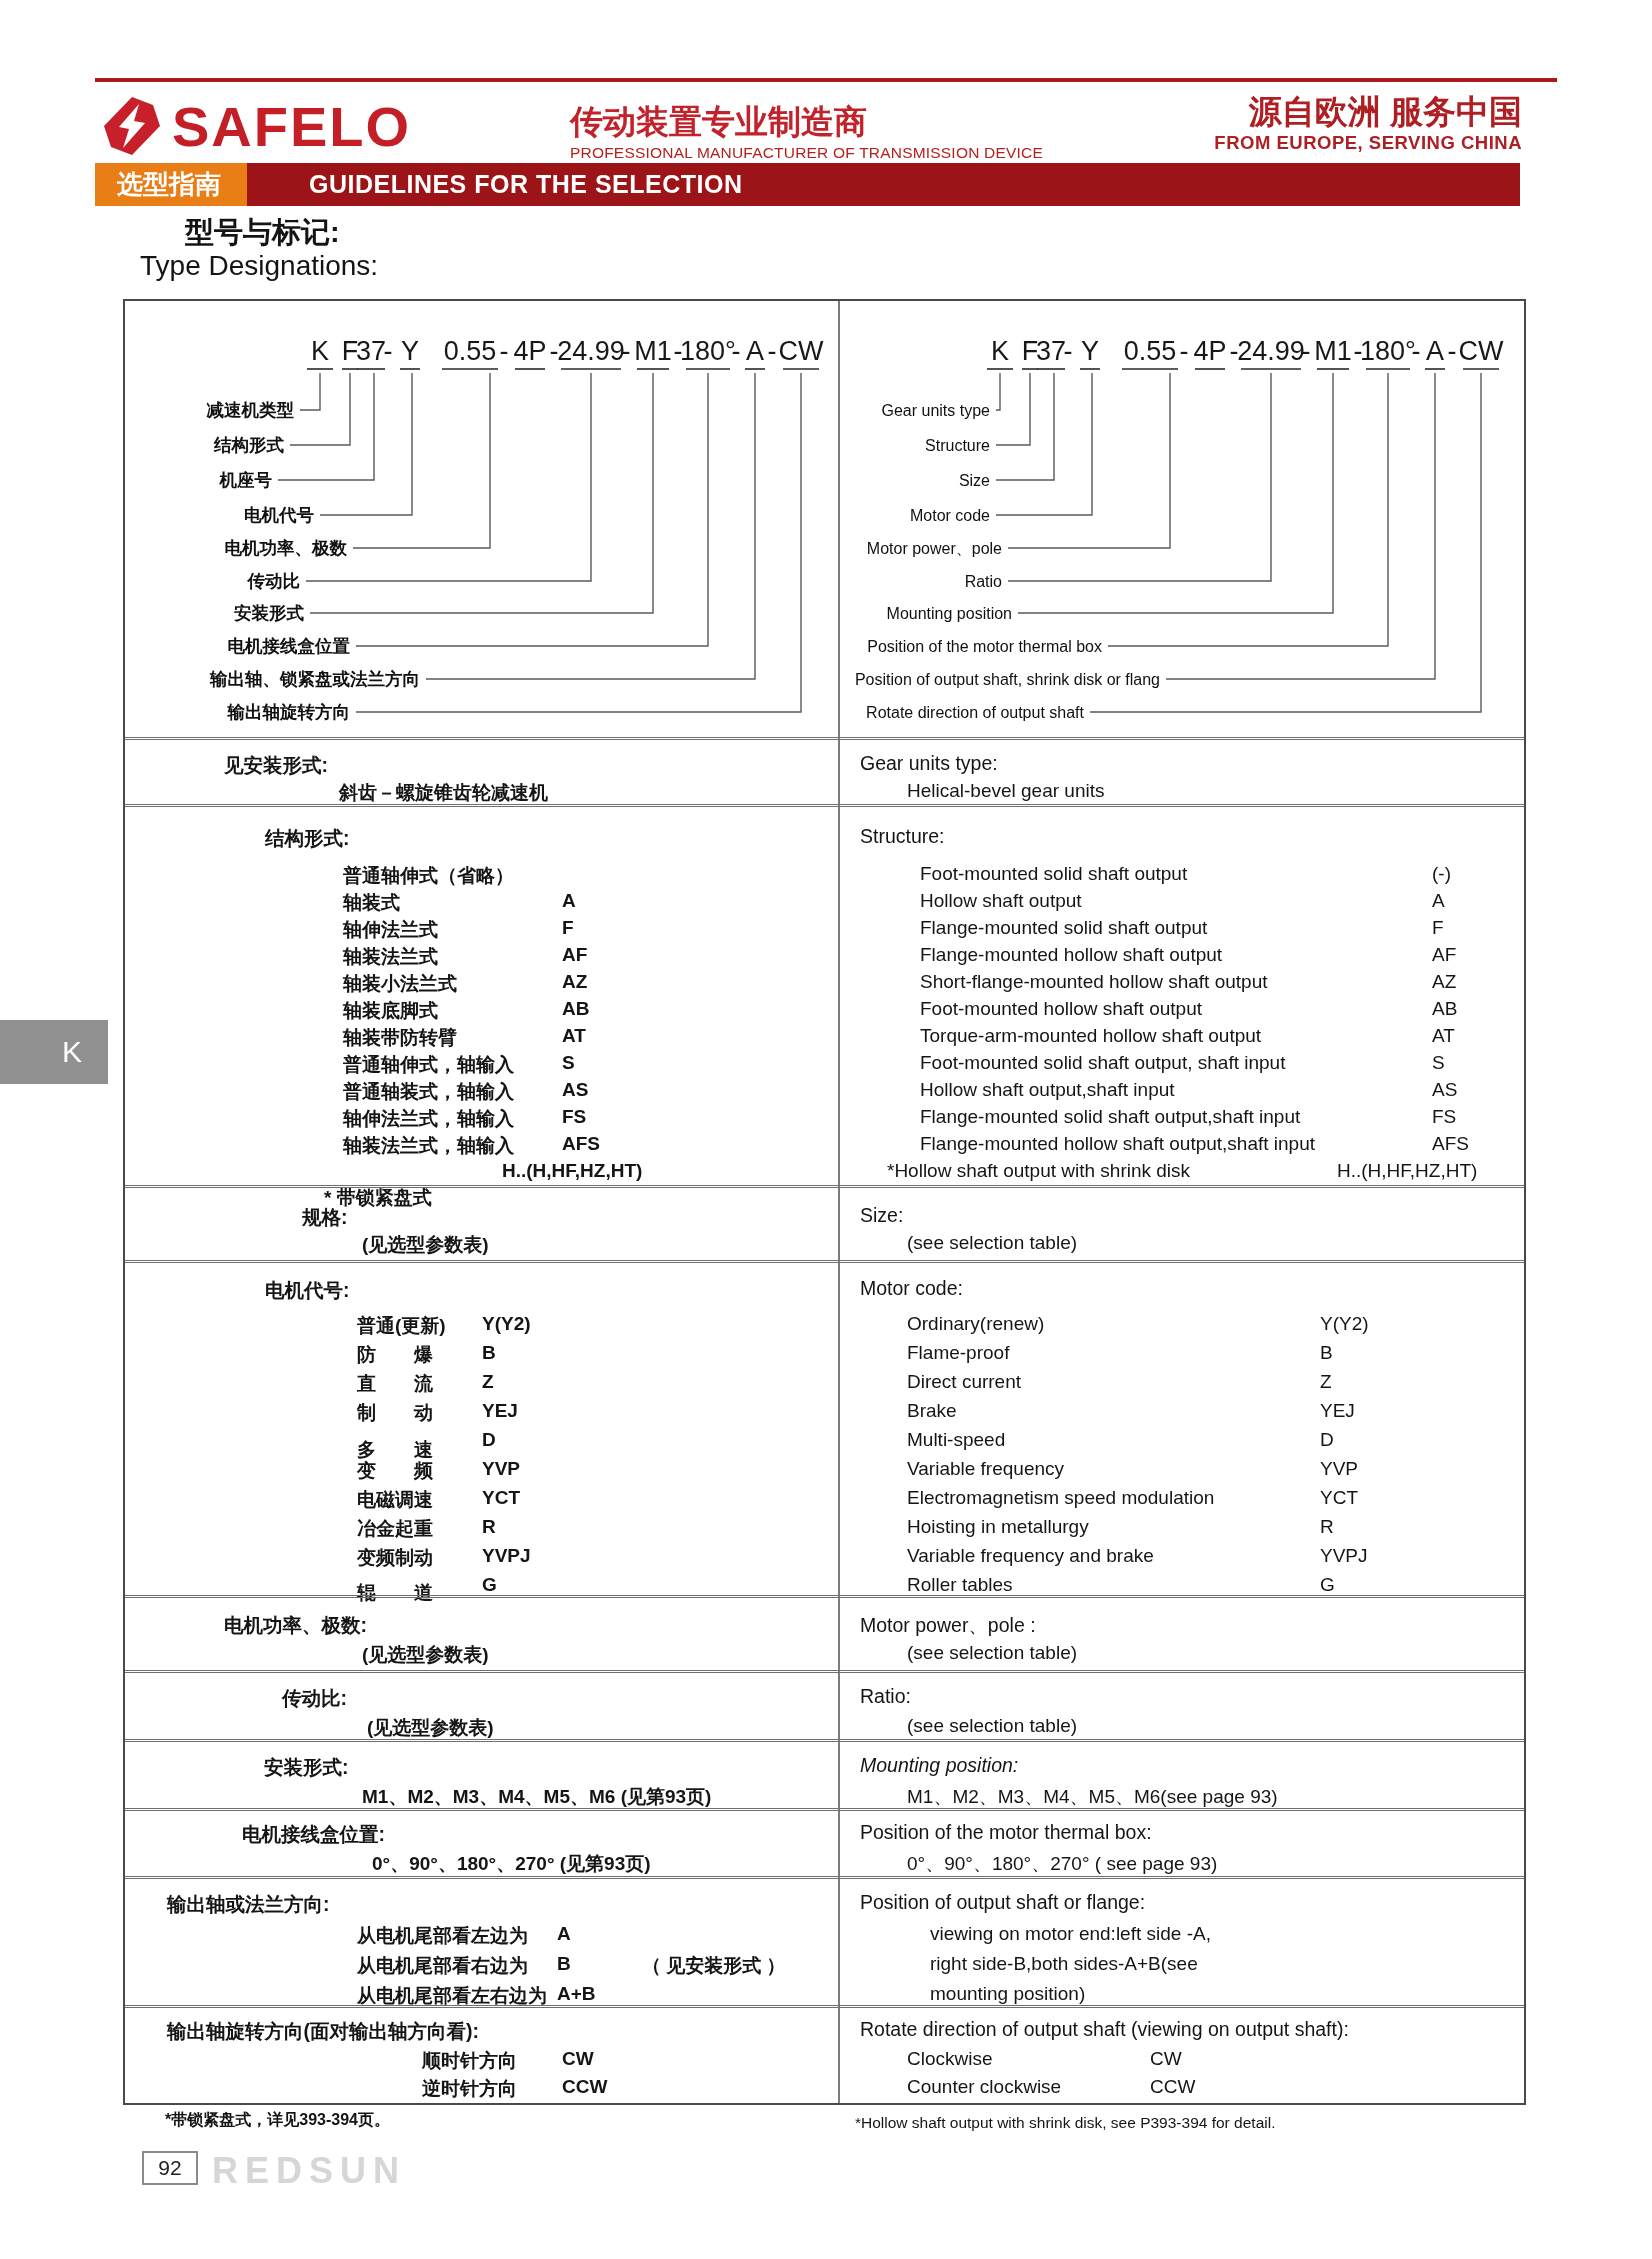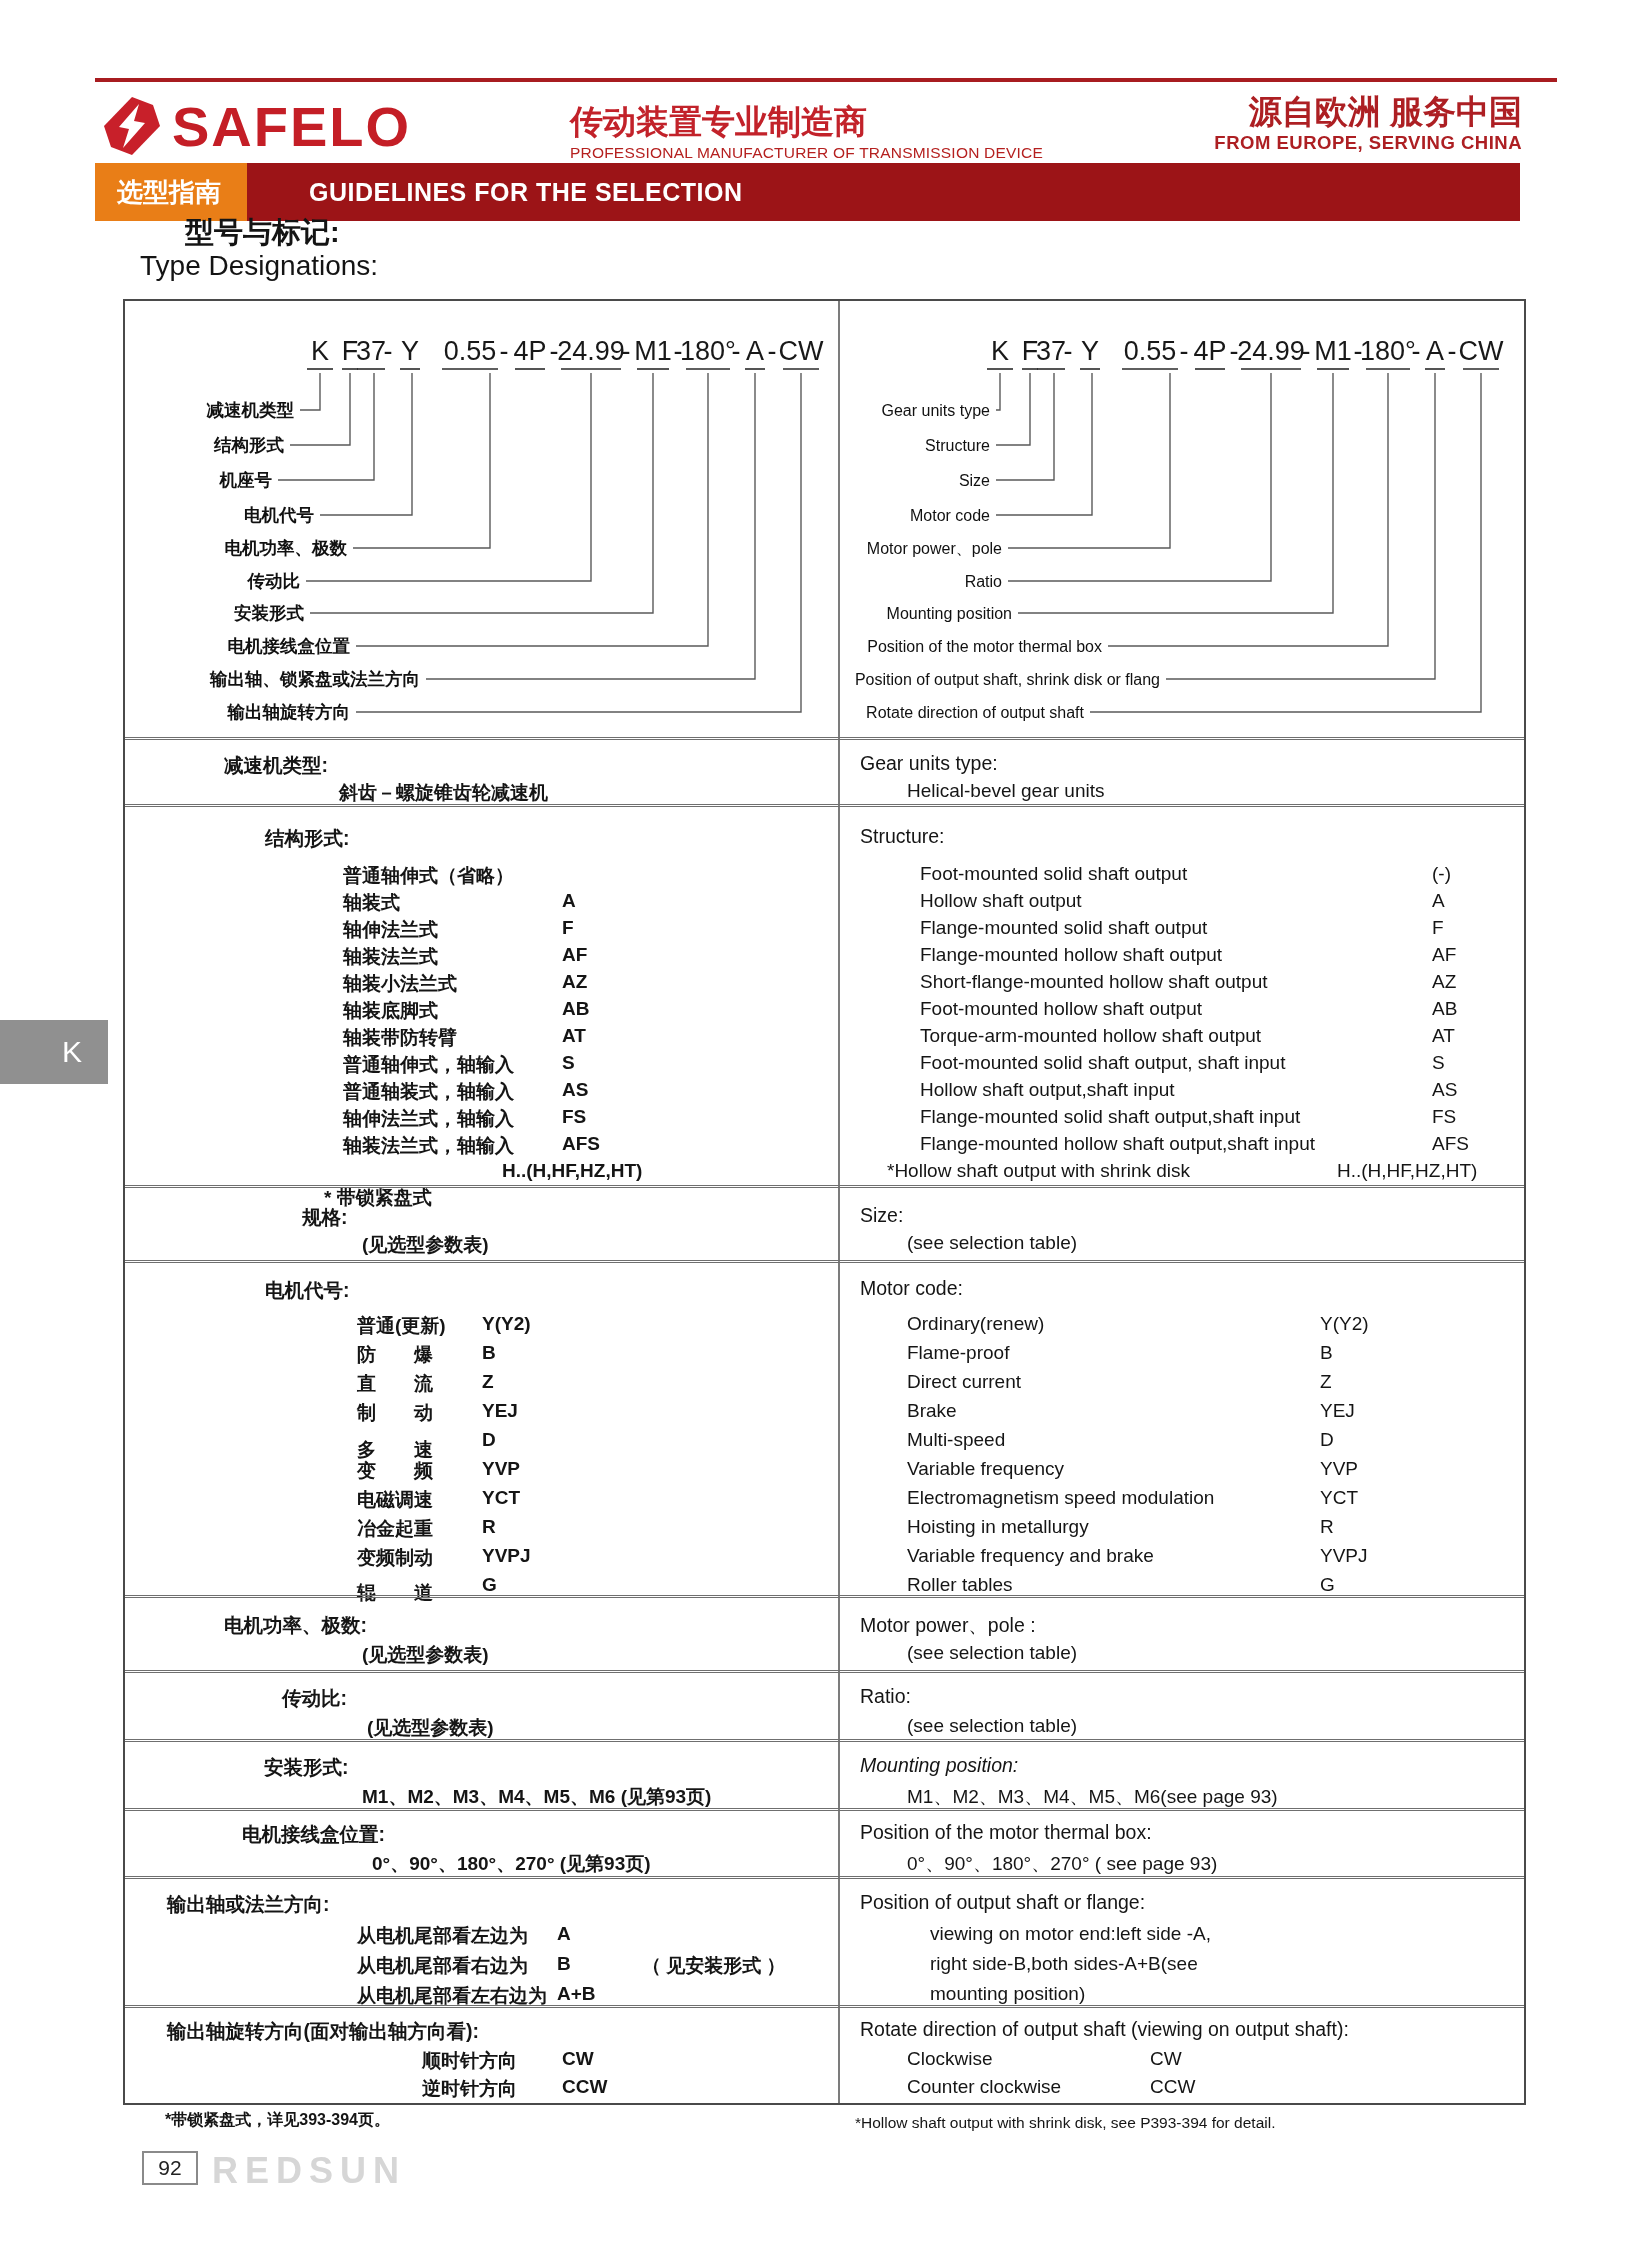--- a/index.html
+++ b/index.html
@@ -7,21 +7,21 @@
   .nw{white-space:nowrap;}
 
   
   .top-rule{position:absolute;left:95px;top:78px;width:1462px;height:4px;background:#a81c20;}
   .logo-icon{position:absolute;left:100px;top:96px;}
   .logo-text{position:absolute;left:172px;top:94px;font-size:56px;font-weight:800;color:#c41e26;letter-spacing:2px;}
   .slogan-cn{position:absolute;left:570px;top:100px;font-size:33px;font-weight:700;color:#c2222a;}
   .slogan-en{position:absolute;left:570px;top:144px;font-size:15.5px;color:#b5201f;letter-spacing:0.2px;}
   .origin-cn{position:absolute;right:130px;top:90px;font-size:33px;font-weight:700;color:#ad1f23;}
   .origin-en{position:absolute;right:130px;top:132px;font-size:18.5px;font-weight:600;color:#ad1f23;letter-spacing:0.5px;}
-  .band{position:absolute;left:95px;top:163px;width:1425px;height:58px;display:flex;}
+  .band{position:absolute;left:95px;top:163px;width:1425px;height:43px;display:flex;}
   .band-tab{width:152px;background:#e97e17;color:#fff;font-size:26px;font-weight:600;display:flex;align-items:center;padding-left:22px;box-sizing:border-box;}
   .band-bar{flex:1;background:#9c1417;color:#fff;font-size:25px;font-weight:600;display:flex;align-items:center;padding-left:62px;letter-spacing:0.5px;}
 
   
   .title-cn{position:absolute;left:185px;top:213px;font-size:29px;font-weight:700;color:#141414;}
   .title-en{position:absolute;left:140px;top:250px;font-size:28px;color:#141414;}
 
   
   .ktab{position:absolute;left:0;top:1020px;width:108px;height:64px;background:#909090;color:#fff;font-size:30px;display:flex;align-items:center;justify-content:flex-end;padding-right:26px;box-sizing:border-box;}
 
@@ -171,21 +171,21 @@
       <text x="977" y="351" text-anchor="end" class="lbl-en">Position of the motor thermal box</text>
       <polyline points="983,345 1263,345 1263,72" fill="none" stroke="#5a5a5a" stroke-width="1.4"></polyline>
       <text x="1035" y="384" text-anchor="end" class="lbl-en">Position of output shaft, shrink disk or flang</text>
       <polyline points="1041,378 1310,378 1310,72" fill="none" stroke="#5a5a5a" stroke-width="1.4"></polyline>
       <text x="959" y="417" text-anchor="end" class="lbl-en">Rotate direction of output shaft</text>
       <polyline points="965,411 1356,411 1356,72" fill="none" stroke="#5a5a5a" stroke-width="1.4"></polyline>
     </svg>
   <div id="rows">
       <div class="row" style="height: 67px;">
         <div class="cell cell-cn">
-          <span class="sec-title" style="left: 99px; top: 12px;">减速机类型:</span>
+          <span class="sec-title" style="left: 99px; top: 12px;">见安装形式:</span>
           <span class="sec-line" style="left: 214px; top: 40px;">斜齿－螺旋锥齿轮减速机</span>
         </div>
         <div class="cell cell-en">
           <span class="sec-title" style="left: 20px; top: 12px;">Gear units type:</span>
           <span class="sec-line" style="left: 67px; top: 40px;">Helical-bevel gear units</span>
         </div>
       </div>
       <div class="row" style="height: 381px;">
         <div class="cell cell-cn">
           <span class="sec-title" style="left: 140px; top: 18px;">结构形式:</span>

